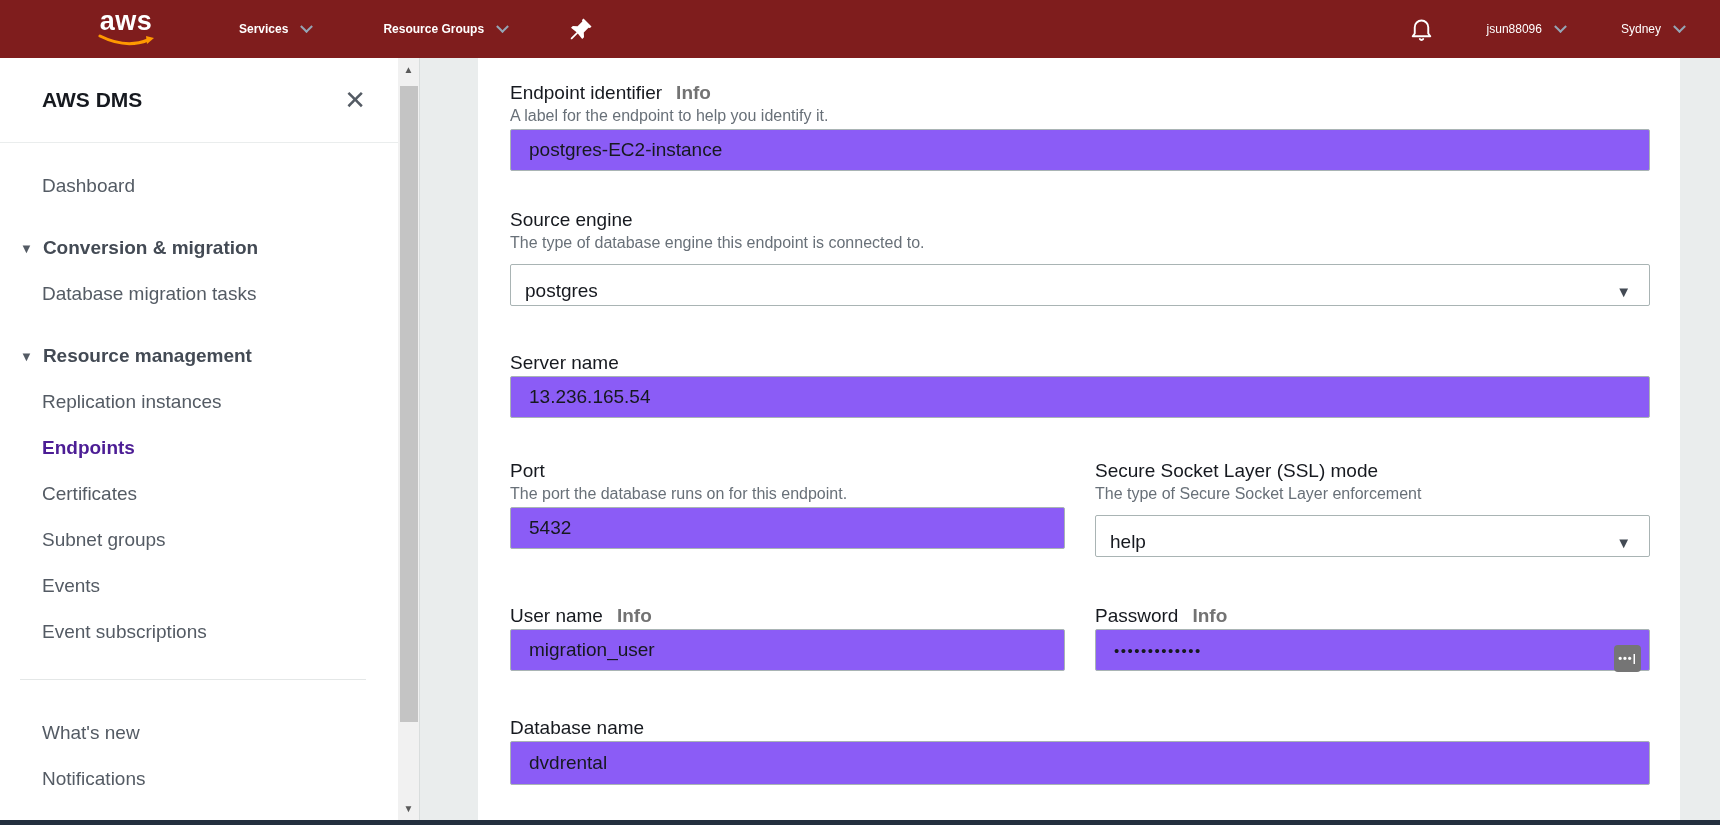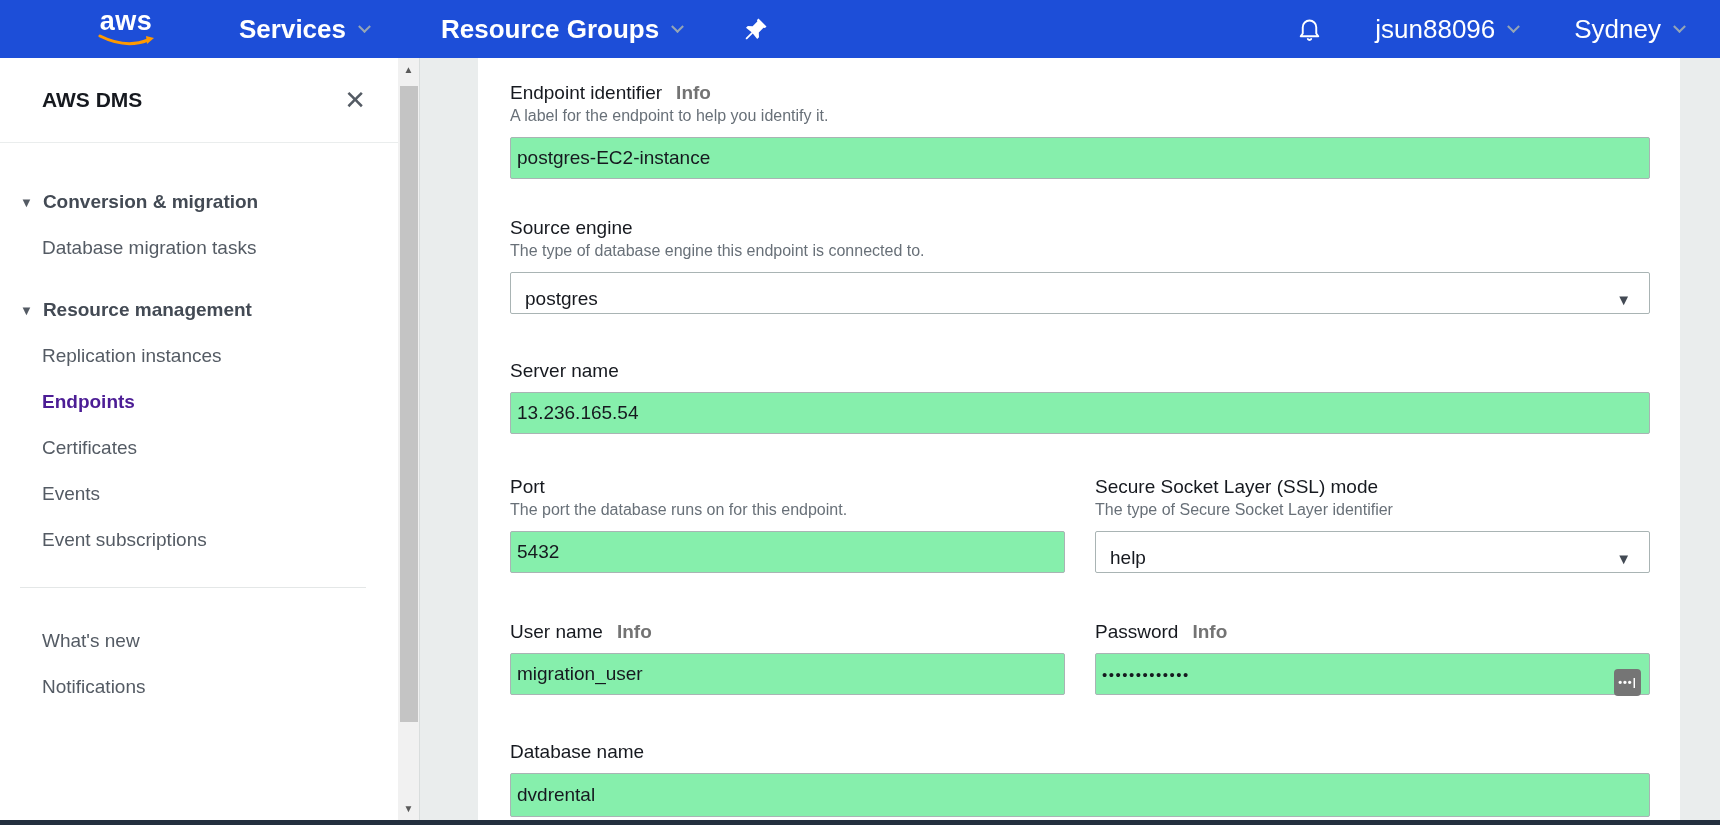--- a/index.html
+++ b/index.html
@@ -1,23 +1,23 @@
 <!DOCTYPE html>
 <html><head>
 <meta charset="utf-8">
 <style>
   * { margin:0; padding:0; box-sizing:border-box; }
   html,body { width:1720px; height:825px; overflow:hidden;
     font-family:"Liberation Sans","DejaVu Sans",sans-serif; background:#eaeded; }
 
   
-  .topnav { height:58px; background:#1d4ed8; display:flex; align-items:center; position:relative; }
+  .topnav { height:58px; background:#7f1d1d; display:flex; align-items:center; position:relative; }
   .aws-logo { margin-left:93px; width:66px; display:flex; flex-direction:column; align-items:center; cursor:pointer; }
   .aws-logo .aws-word { color:#fff; font-weight:700; font-size:27px; line-height:24px; letter-spacing:0.5px; }
-  .nav-item { display:flex; align-items:center; color:#ffffff; font-size:26px; font-weight:700; cursor:pointer; }
+  .nav-item { display:flex; align-items:center; color:#ffffff; font-size:12px; font-weight:700; cursor:pointer; }
   .nav-item.svc { margin-left:80px; }
   .nav-item.rg  { margin-left:72px; }
   .chev { display:inline-block; width:9px; height:9px; border-right:2px solid #95a5b5;
           border-bottom:2px solid #95a5b5; transform:rotate(45deg) translate(-2px,-2px); margin-left:14px; }
   .pin-wrap { margin-left:62px; cursor:pointer; display:flex; align-items:center; }
   .nav-spacer { flex:1; }
   .bell-wrap { cursor:pointer; display:flex; align-items:center; margin-right:52px; }
   .nav-user { font-weight:400; margin-right:56px; }
   .nav-region { font-weight:400; margin-right:36px; }
 
@@ -45,22 +45,22 @@
   .sbar .thumb { position:absolute; top:28px; left:2px; width:18px; height:636px; background:#c4c4c4; }
 
   
   .main-bg { flex:1; background:#eaeded; padding:0 40px 0 58px; }
   .panel { background:#fff; width:1202px; height:762px; padding:22px 30px 0 32px; overflow:hidden; }
 
   .label-row { display:flex; align-items:center; height:26px; }
   .flabel { font-size:19px; color:#16191f; }
   .info-link { font-size:19px; font-weight:700; color:#737373; margin-left:14px; cursor:pointer; text-decoration:none; }
   .fdesc { font-size:16px; color:#687078; height:22px; margin-top:1px; }
-  .tinput { display:block; width:1140px; height:42px; margin-top:8px; border:1px solid #a9b4b4; border-radius:2px;
-            padding:0 6px; font-size:19px; color:#16191f; font-family:inherit; background:#86efac; outline:none; }
+  .tinput { display:block; width:1140px; height:42px; border:1px solid #a9b4b4; border-radius:2px;
+            padding:0 18px; font-size:19px; color:#16191f; font-family:inherit; background:#8b5cf6; outline:none; }
   .selectbox { width:1140px; height:42px; margin-top:8px; border:1px solid #a9b4b4; border-radius:2px;
                display:flex; align-items:center; justify-content:space-between; padding:12px 18px 0 14px;
                font-size:19px; color:#16191f; cursor:pointer; background:#fff; }
   .selectbox .dd { font-size:15px; color:#434a54; }
   .field { margin-top:36px; }
   .field.first { margin-top:0; }
   .field.mt44 { margin-top:44px; }
   .field.mt40 { margin-top:40px; }
   .field.mt46 { margin-top:46px; }
   .row2 { display:flex; gap:30px; }
@@ -117,39 +117,45 @@
 </div>
 
 <div class="app">
 
   <div class="sidebar">
     <div class="side-header">
       <span class="side-title">AWS DMS</span>
       <span class="close-x">✕</span>
     </div>
     <div class="side-list">
+      <div class="side-item">
+        <span>Dashboard</span>
+      </div>
       <div class="side-item section">
         <span class="tri">▼</span>
         <span>Conversion &amp; migration</span>
       </div>
       <div class="side-item">
         <span>Database migration tasks</span>
       </div>
       <div class="side-item section">
         <span class="tri">▼</span>
         <span>Resource management</span>
       </div>
       <div class="side-item">
         <span>Replication instances</span>
       </div>
       <div class="side-item active">
         <span>Endpoints</span>
       </div>
       <div class="side-item">
         <span>Certificates</span>
+      </div>
+      <div class="side-item">
+        <span>Subnet groups</span>
       </div>
       <div class="side-item">
         <span>Events</span>
       </div>
       <div class="side-item">
         <span>Event subscriptions</span>
       </div>
       <hr class="side-divider">
       <div class="side-item">
         <span>What's new</span>
@@ -201,21 +207,21 @@
           <div class="label-row">
             <span class="flabel">Port</span>
           </div>
           <div class="fdesc">The port the database runs on for this endpoint.</div>
           <input class="tinput" value="5432" style="">
         </div>
         <div class="col">
           <div class="label-row">
             <span class="flabel">Secure Socket Layer (SSL) mode</span>
           </div>
-          <div class="fdesc">The type of Secure Socket Layer identifier</div>
+          <div class="fdesc">The type of Secure Socket Layer enforcement</div>
           <div class="selectbox">
             <span>help</span>
             <span class="dd">▼</span>
           </div>
         </div>
       </div>
 
       <div class="field mt46 row2">
         <div class="col">
           <div class="label-row">

